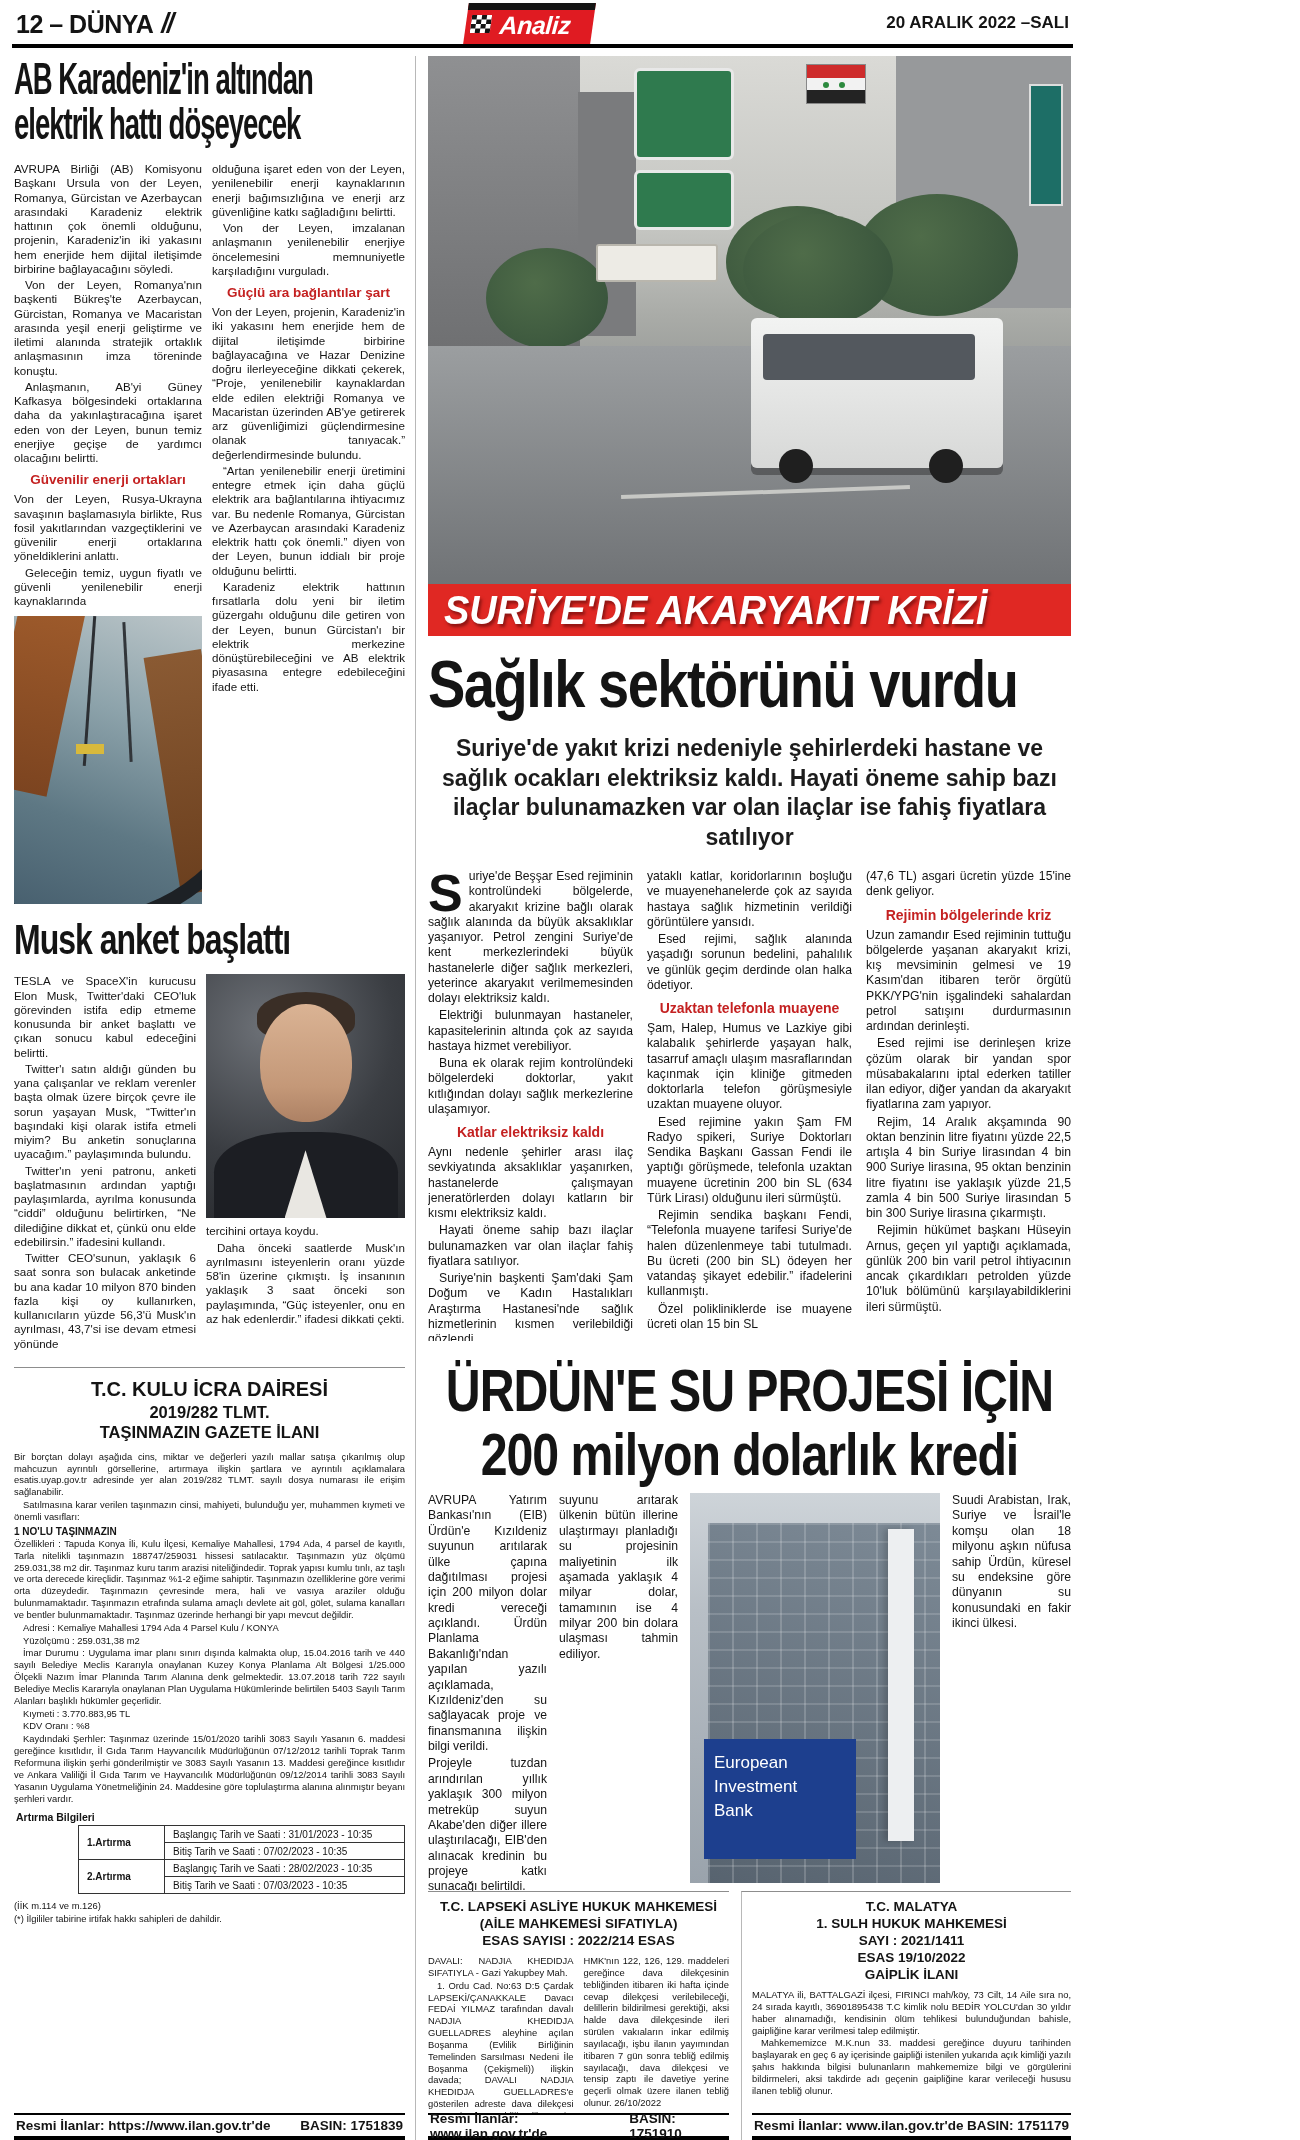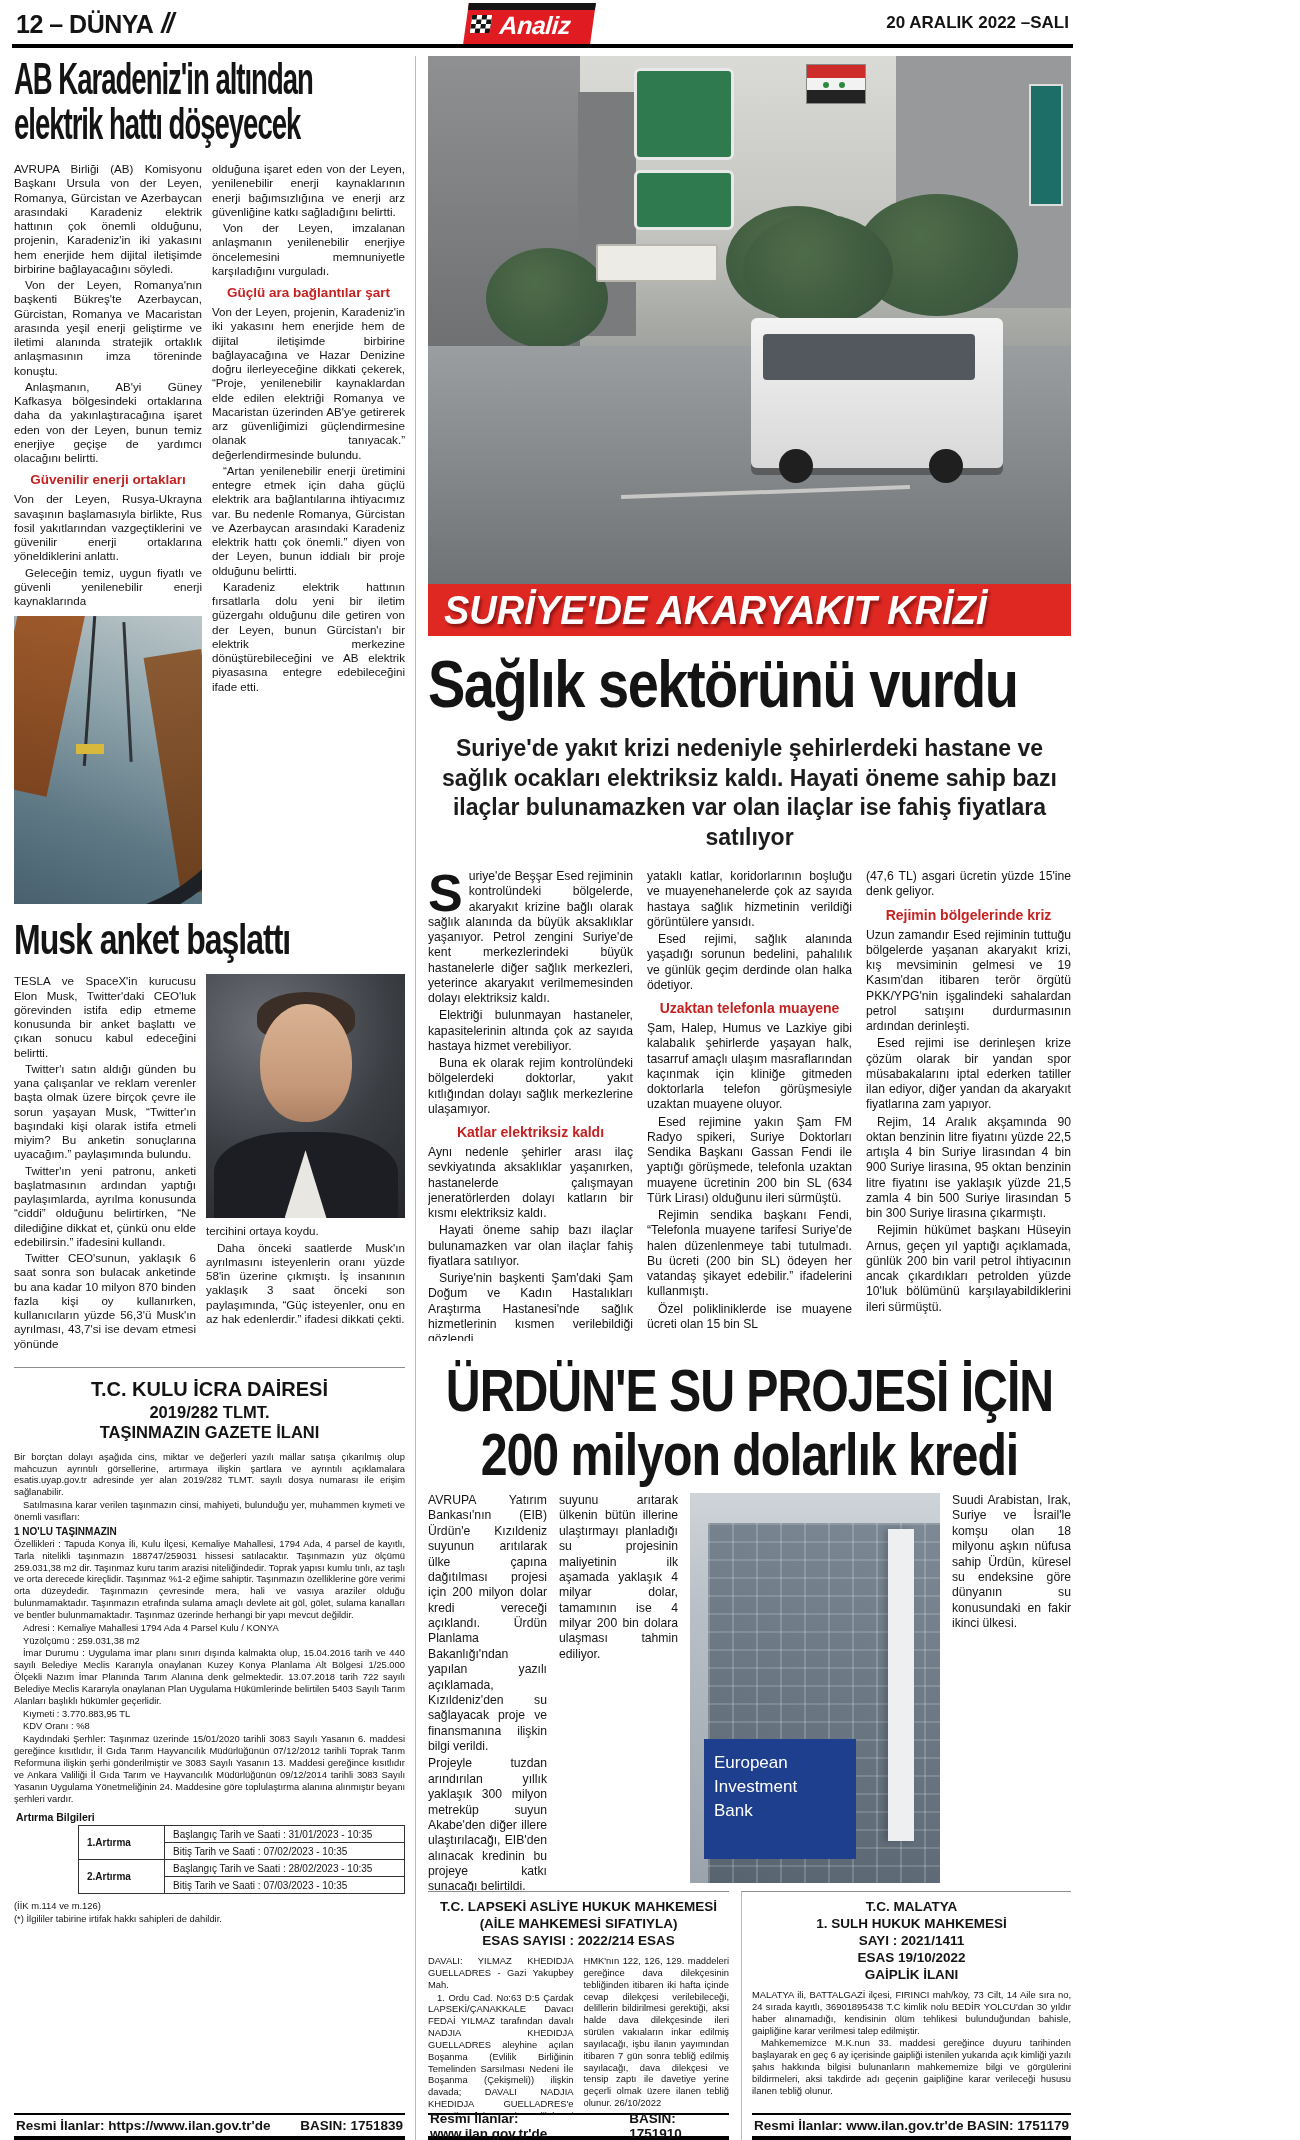--- a/index.html
+++ b/index.html
@@ -374,21 +374,21 @@
         </div>
       </div>
 
       <div class="bottom-row">
         <div class="lapseki">
           <div class="nt-sm">T.C. LAPSEKİ ASLİYE HUKUK MAHKEMESİ</div>
           <div class="nt-sm">(AİLE MAHKEMESİ SIFATIYLA)</div>
           <div class="nt-sm">ESAS SAYISI : 2022/214 ESAS</div>
           <div class="lap-cols legal">
             <div>
-              <p>DAVALI: YILMAZ KHEDIDJA GUELLADRES - Gazi Yakupbey Mah.</p>
+              <p>DAVALI: NADJIA KHEDIDJA SIFATIYLA - Gazi Yakupbey Mah.</p>
               <p>1. Ordu Cad. No:63 D:5 Çardak LAPSEKİ/ÇANAKKALE Davacı FEDAİ YILMAZ tarafından davalı NADJIA KHEDIDJA GUELLADRES aleyhine açılan Boşanma (Evlilik Birliğinin Temelinden Sarsılması Nedeni İle Boşanma (Çekişmeli)) ilişkin davada; DAVALI NADJIA KHEDIDJA GUELLADRES'e gösterilen adreste dava dilekçesi ve tensip zaptı tebliğ edilememiş, T.C. kimlik numarası veya yabancı kimlik numarası bulunmaması nedeniyle MERNİS sorgulaması yapılamamış olup dava dilekçesi ve tensip zaptının ilanen tebliğine karar verilmiştir.</p>
             </div>
             <div>
               <p>HMK'nın 122, 126, 129. maddeleri gereğince dava dilekçesinin tebliğinden itibaren iki hafta içinde cevap dilekçesi verilebileceği, delillerin bildirilmesi gerektiği, aksi halde dava dilekçesinde ileri sürülen vakıaların inkar edilmiş sayılacağı, işbu ilanın yayımından itibaren 7 gün sonra tebliğ edilmiş sayılacağı, dava dilekçesi ve tensip zaptı ile davetiye yerine geçerli olmak üzere ilanen tebliğ olunur. 26/10/2022</p>
             </div>
           </div>
           <div class="bar" style="margin-top:auto">
             <span>Resmi İlanlar: www.ilan.gov.tr'de</span>
             <span>BASIN: 1751910</span>
           </div>

